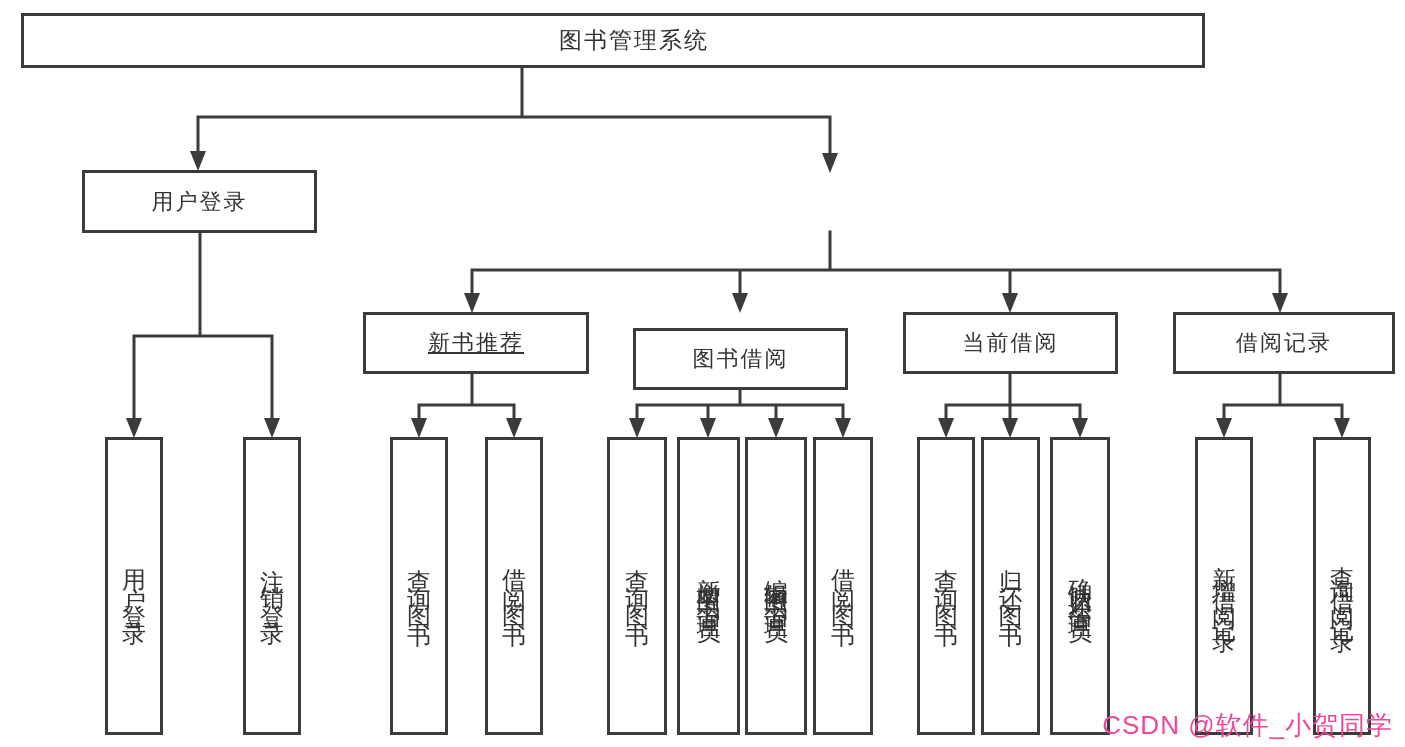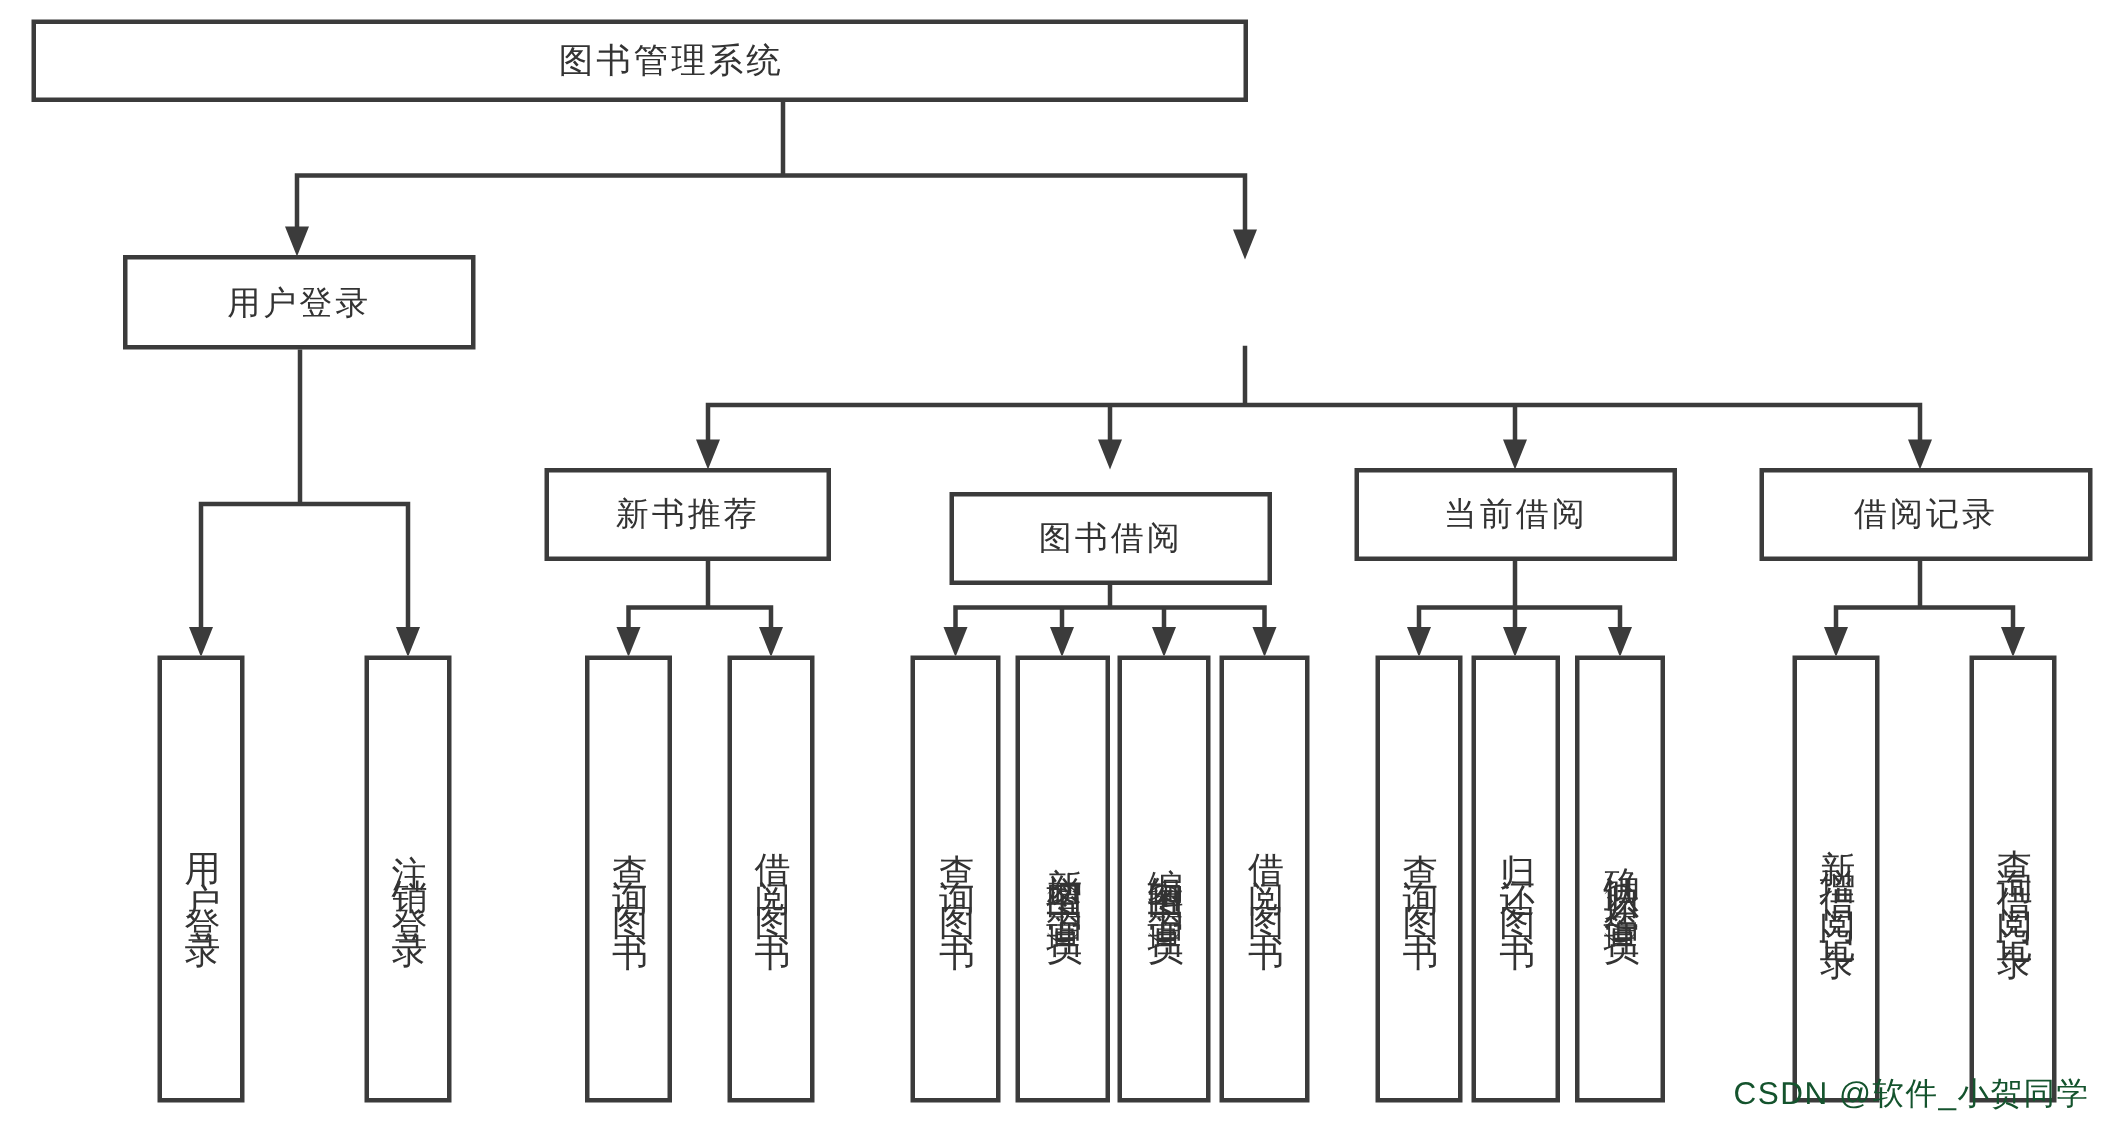--- a/index.html
+++ b/index.html
@@ -31,41 +31,41 @@
     align-items: center;
     justify-content: center;
     z-index: 2;
   }
   .h-label {
     font-size: 22px;
     letter-spacing: 2px;
     white-space: nowrap;
   }
   .root-box {
-    left: 21px; top: 13px; width: 811px; height: 55px;
+    left: 21px; top: 13px; width: 1184px; height: 55px;
     font-size: 23px;
     padding-left: 42px;
   }
   .leaf {
     top: 437px;
     height: 298px;
     writing-mode: vertical-lr;
     text-orientation: mixed;
     font-size: 24px;
     line-height: 1;
   }
   .leaf.short { letter-spacing: 18px; }
   .leaf.mid   { letter-spacing: 13px; }
   .leaf.long  { letter-spacing: 6px;  }
   .watermark {
     position: absolute;
     right: 12px;
     bottom: 4px;
-    font-size: 21px;
-    color: #14532d;
+    font-size: 26px;
+    color: #ec4899;
     letter-spacing: 1px;
     z-index: 3;
     white-space: nowrap;
   }
 </style>
 </head>
 <body>
 
 <div class="canvas">
 
@@ -106,21 +106,21 @@
       <polygon points="1072,418 1088,418 1080,438"></polygon>
       <polygon points="1216,418 1232,418 1224,438"></polygon>
       <polygon points="1334,418 1350,418 1342,438"></polygon>
     </g>
   </svg>
 
   <div class="box root-box h-label">图书管理系统</div>
 
   <div class="box h-label" style="left:82px; top:170px; width:235px; height:63px;">用户登录</div>
 
-  <div class="box h-label" style="left:363px; top:312px; width:191px; height:62px;">新书推荐</div>
+  <div class="box h-label" style="left:363px; top:312px; width:226px; height:62px;text-decoration:underline;">新书推荐</div>
   <div class="box h-label" style="left:633px; top:328px; width:215px; height:62px;">图书借阅</div>
   <div class="box h-label" style="left:903px; top:312px; width:215px; height:62px;">当前借阅</div>
   <div class="box h-label" style="left:1173px; top:312px; width:222px; height:62px;">借阅记录</div>
 
   <div class="box leaf short" style="left:105px; width:58px;">用户登录</div>
   <div class="box leaf short" style="left:243px; width:58px;">注销登录</div>
 
   <div class="box leaf short" style="left:390px; width:58px;">查询图书</div>
   <div class="box leaf short" style="left:485px; width:58px;">借阅图书</div>
 

